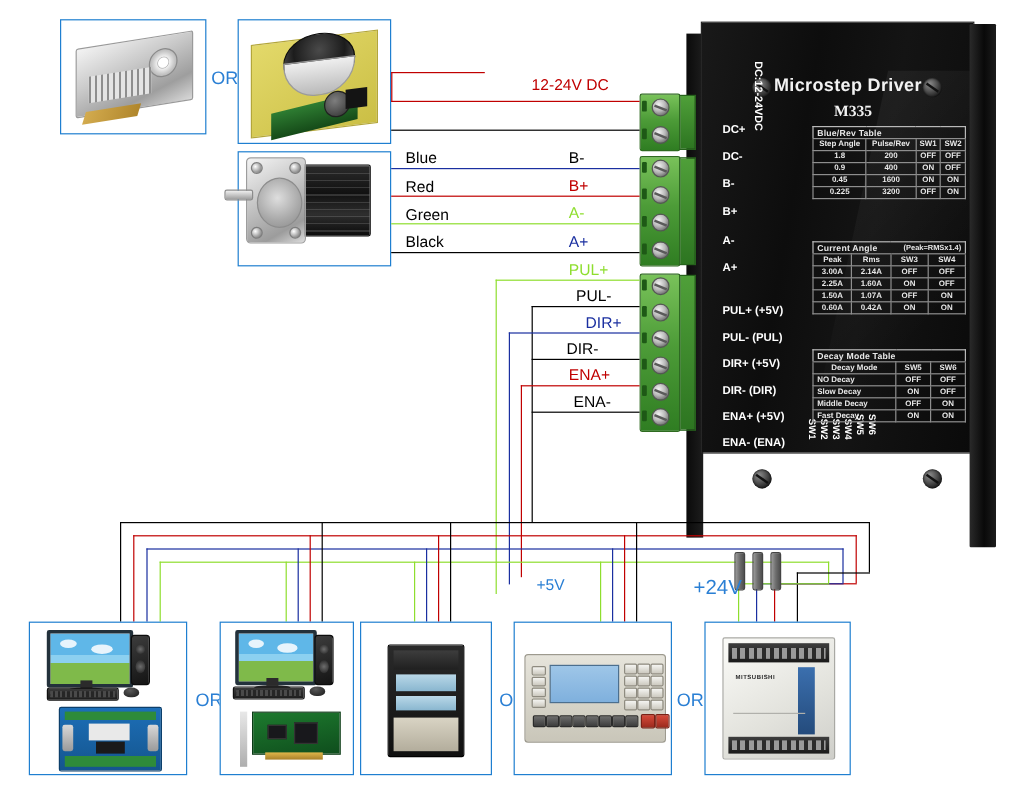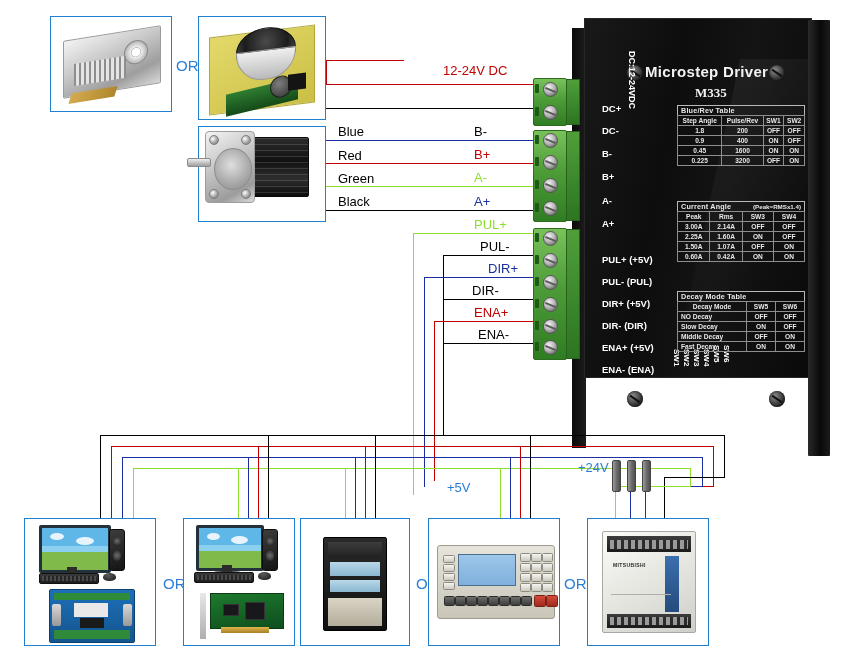--- a/index.html
+++ b/index.html
@@ -470,21 +470,21 @@
   <div class="w wh red" style="left:645px;top:486px;width:69px;"></div>
   <div class="w wv blue" style="left:630px;top:486px;height:34px;"></div>
   <div class="w wh blue" style="left:630px;top:486px;width:73px;"></div>
   <div class="w wv green" style="left:615px;top:486px;height:34px;"></div>
   <div class="w wh green" style="left:615px;top:486px;width:76px;"></div>
 
   <div class="resistor" style="left:612px;top:460px;"></div>
   <div class="resistor" style="left:627px;top:460px;"></div>
   <div class="resistor" style="left:642px;top:460px;"></div>
 
-  <div class="wlab cyan" style="left:578px;top:460px;font-size:13px;">+24V</div>
+  <div class="wlab cyan" style="left:578px;top:480px;font-size:17px;">+24V</div>
 
   <div class="devbox" style="left:24px;top:518px;width:132px;height:128px;">
     <div class="monitor" style="left:8px;top:4px;width:92px;height:58px;">
       <div class="mon-screen" style="left:6px;top:2px;width:66px;height:42px;">
         <div class="mon-cloud" style="left:8px;top:5px;width:14px;height:7px;"></div>
         <div class="mon-cloud" style="left:34px;top:9px;width:18px;height:8px;"></div>
       </div>
       <div class="mon-stand" style="left:34px;top:44px;width:10px;height:7px;"></div>
       <div class="mon-base" style="left:24px;top:50px;width:30px;height:5px;"></div>
       <div class="speaker" style="left:76px;top:6px;width:14px;height:40px;">

